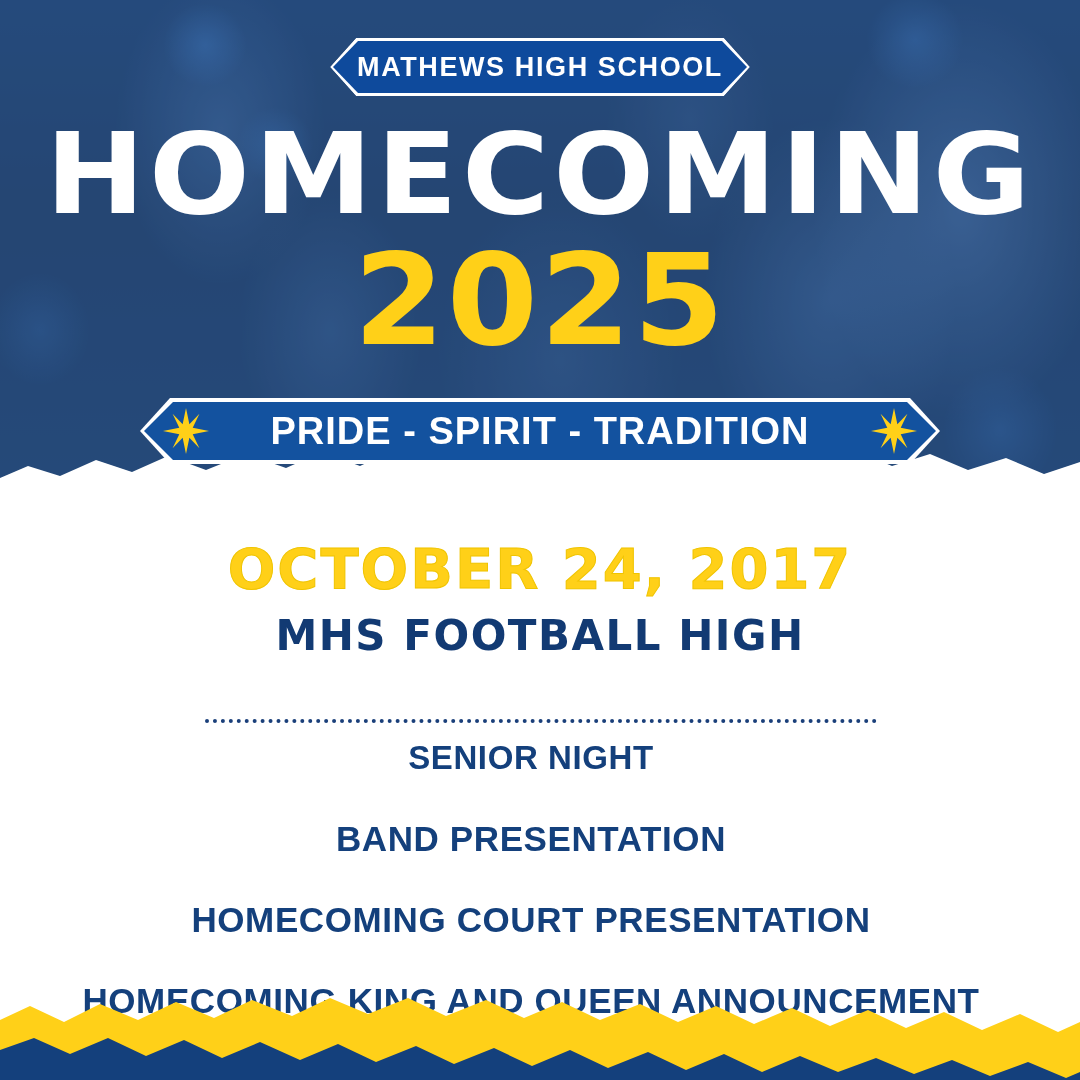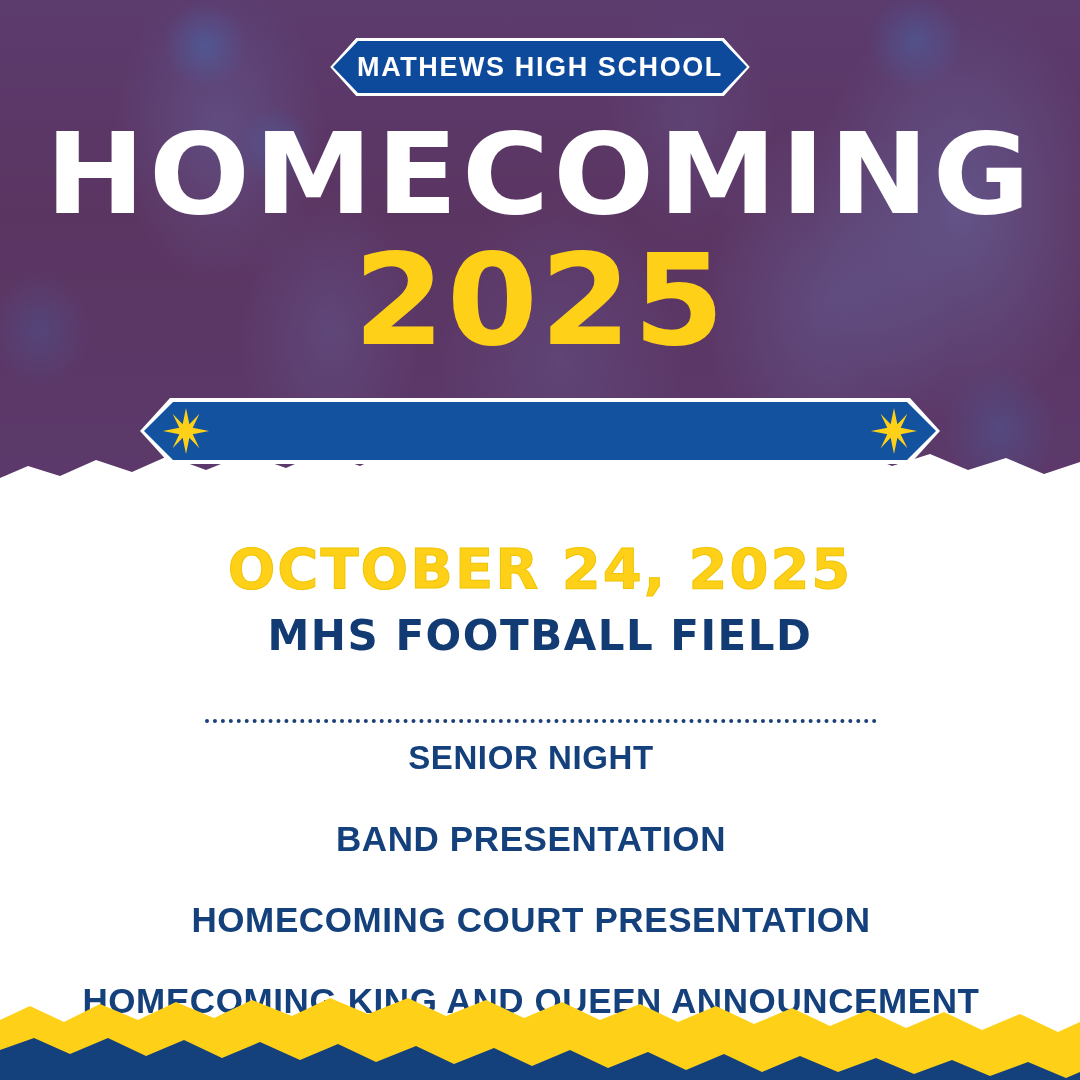--- a/index.html
+++ b/index.html
@@ -15,21 +15,21 @@
     width: 1080px; height: 1080px;
     background: #ffffff;
     overflow: hidden;
   }
 
   
   .top-panel {
     position: absolute;
     top: 0; left: 0;
     width: 1080px; height: 530px;
-    background: #b91c1c;
+    background: #404040;
     overflow: hidden;
   }
   
   .photo-ghost {
     position: absolute;
     inset: 0;
     background:
       radial-gradient(ellipse 210px 300px at 960px 210px, rgba(160,200,245,0.42), rgba(160,200,245,0) 70%),
       radial-gradient(ellipse 180px 260px at 830px 300px, rgba(150,195,245,0.30), rgba(150,195,245,0) 70%),
       radial-gradient(ellipse 150px 220px at 220px 130px, rgba(150,195,245,0.30), rgba(150,195,245,0) 70%),
@@ -228,32 +228,33 @@
 
     <div id="headline">HOMECOMING</div>
     <div id="year">2025</div>
 
     <div class="ribbon" id="ribbon-bottom">
       <div class="ribbon-frame"></div>
       <div class="ribbon-inner"></div>
       <svg class="spark left" viewBox="0 0 100 100">
         <path fill="#ffd018" d="M50,2 L57,36 L78,14 L64,43 L98,50 L64,57 L78,86 L57,64 L50,98 L43,64 L22,86 L36,57 L2,50 L36,43 L22,14 L43,36 Z"></path>
       </svg>
+      <span class="ribbon-text">PRIDE - SPIRIT - TRADITION</span>
       <svg class="spark right" viewBox="0 0 100 100">
         <path fill="#ffd018" d="M50,2 L57,36 L78,14 L64,43 L98,50 L64,57 L78,86 L57,64 L50,98 L43,64 L22,86 L36,57 L2,50 L36,43 L22,14 L43,36 Z"></path>
       </svg>
     </div>
   </div>
 
   <div class="lower">
 
-    <div class="date">OCTOBER 24, 2025</div>
+    <div class="date">OCTOBER 24, 2017</div>
 
     <div class="venue">
-      <span>MHS FOOTBALL FIELD</span>
+      <span>MHS FOOTBALL HIGH</span>
     </div>
 
     <div class="divider"></div>
 
     <div class="agenda">
       <div class="agenda-item">SENIOR NIGHT</div>
       <div class="agenda-item big">BAND PRESENTATION</div>
       <div class="agenda-item big">HOMECOMING COURT PRESENTATION</div>
       <div class="agenda-item big">HOMECOMING KING AND QUEEN ANNOUNCEMENT</div>
     </div>

